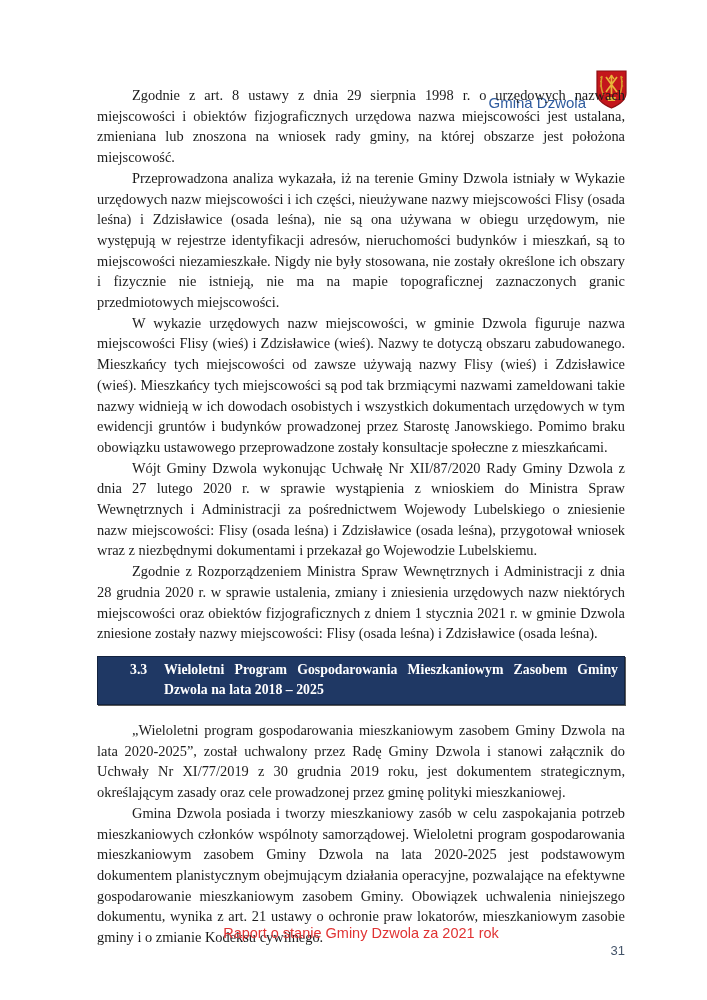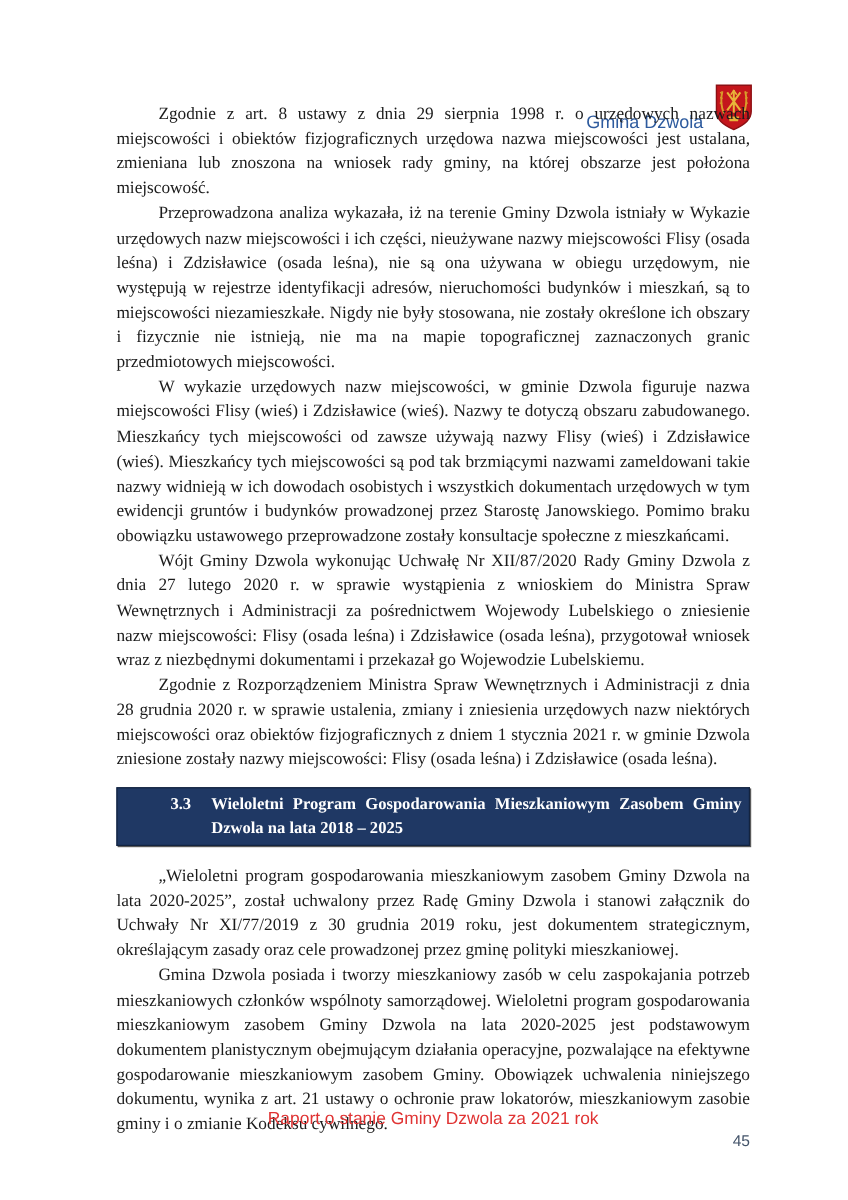--- a/index.html
+++ b/index.html
@@ -53,21 +53,21 @@
     display: flex;
     align-items: flex-start;
     margin: 12px 0 15px 0;
     background: var(--heading-bg, #1f3864);
     border: 1px solid #13233f;
     box-shadow: 1px 1px 0 #5a5a5a;
     color: #ffffff;
     font-weight: bold;
     font-size: 13.8px;
     line-height: 20px;
-    padding: 3px 6px 4px 44px;
+    padding: 3px 6px 4px 32px;
     box-sizing: border-box;
     text-indent: 0;
   }
   .sec-num { flex: 0 0 34px; }
   .sec-title { flex: 1 1 auto; text-align: justify; }
 
   
   .report-title {
     position: absolute;
     top: 925px;
@@ -116,15 +116,15 @@
     <div class="section-heading">
       <span class="sec-num">3.3</span>
       <span class="sec-title">Wieloletni Program Gospodarowania Mieszkaniowym Zasobem Gminy Dzwola na lata 2018 – 2025</span>
     </div>
 
     <p>„Wieloletni program gospodarowania mieszkaniowym zasobem Gminy Dzwola na lata 2020-2025”, został uchwalony przez Radę Gminy Dzwola i stanowi załącznik do Uchwały Nr XI/77/2019 z 30 grudnia 2019 roku, jest dokumentem strategicznym, określającym zasady oraz cele prowadzonej przez gminę polityki mieszkaniowej.</p>
     <p>Gmina Dzwola posiada i tworzy mieszkaniowy zasób w celu zaspokajania potrzeb mieszkaniowych członków wspólnoty samorządowej. Wieloletni program gospodarowania mieszkaniowym zasobem Gminy Dzwola na lata 2020-2025 jest podstawowym dokumentem planistycznym obejmującym działania operacyjne, pozwalające na efektywne gospodarowanie mieszkaniowym zasobem Gminy. Obowiązek uchwalenia niniejszego dokumentu, wynika z art. 21 ustawy o ochronie praw lokatorów, mieszkaniowym zasobie gminy i o zmianie Kodeksu cywilnego.</p>
   </div>
 
   <div class="report-title">Raport o stanie Gminy Dzwola za 2021 rok</div>
-  <div class="page-number">45</div>
+  <div class="page-number">31</div>
 
 </div>
 
 </body></html>

